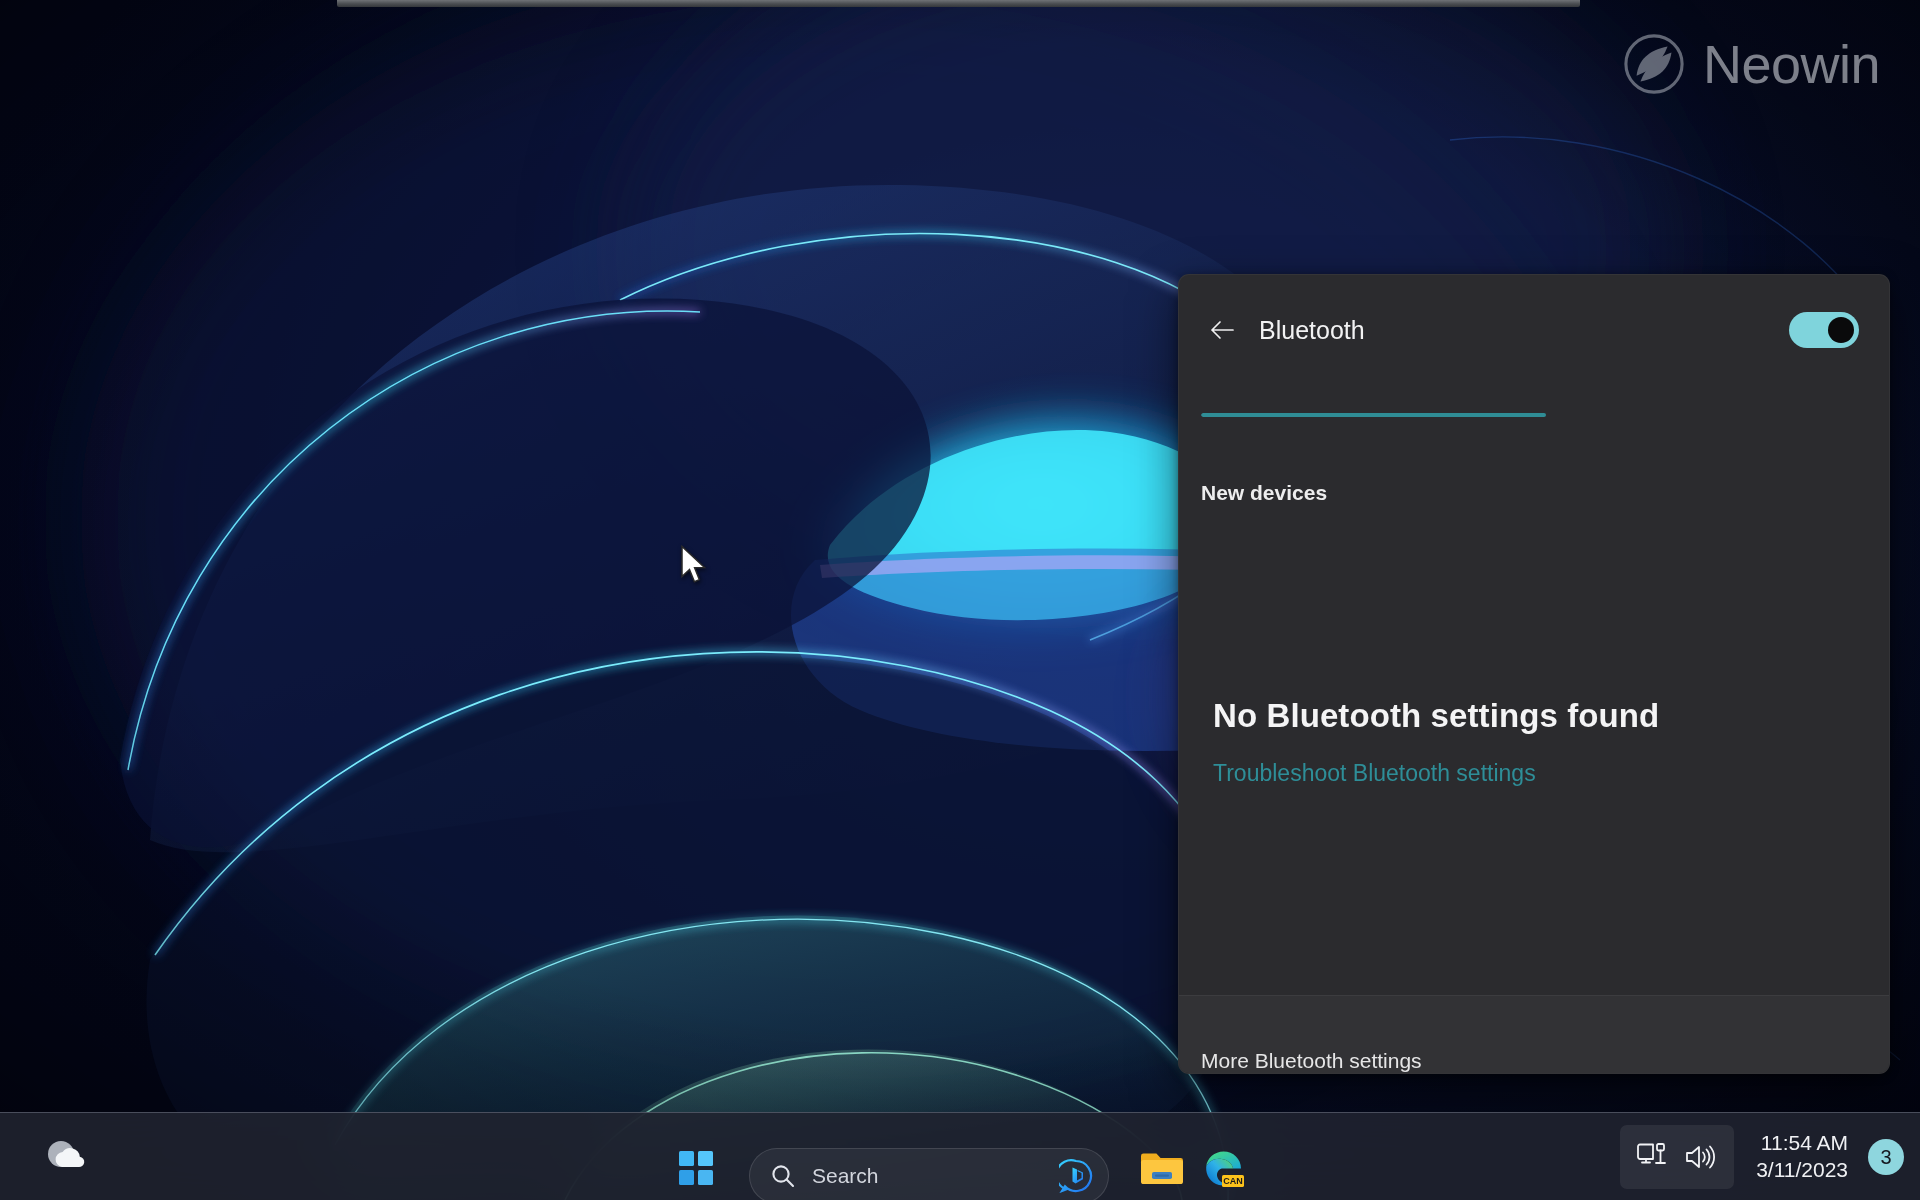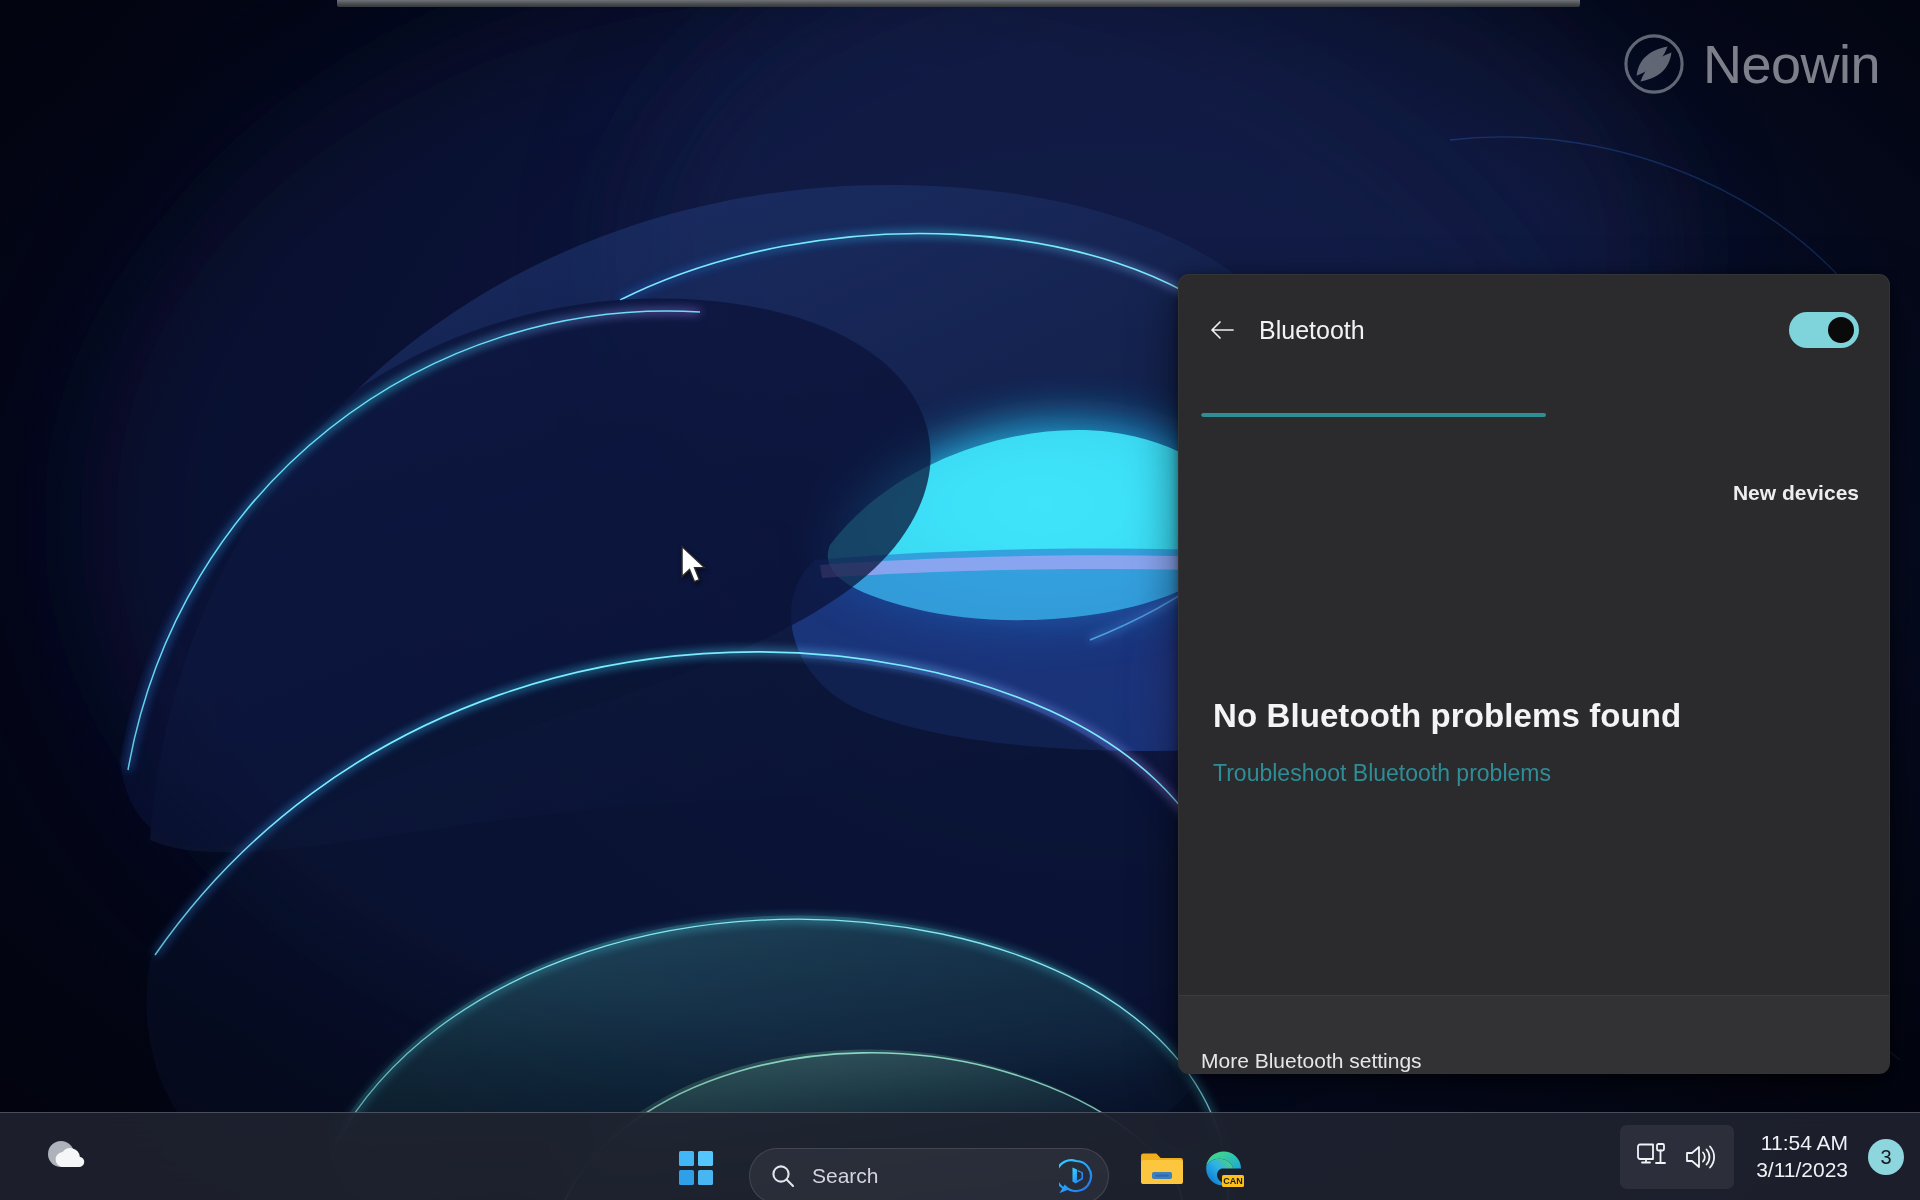--- a/index.html
+++ b/index.html
@@ -64,21 +64,21 @@
     position:absolute; right:5px; top:5px; width:26px; height:26px;
     border-radius:50%; background:#0a0a0b;
   }
 
   .bt-progress-track {
     margin:14px 30px 0 22px; height:4px; border-radius:2px;
     background:transparent; position:relative; overflow:hidden;
   }
   .bt-progress-fill { height:100%; width:52.5%; border-radius:2px; background:#2f8d95; }
 
-  .bt-section-title { color:#ededee; font-size:21px; font-weight:700; padding:24px 30px 0 22px;text-align:right; }
+  .bt-section-title { color:#ededee; font-size:21px; font-weight:700; padding:24px 30px 0 22px; }
 
   .bt-empty-state { flex:1 1 auto; padding:0 30px 0 34px; position:relative; }
   .bt-empty-title {
     position:absolute; top:152px; left:34px;
     color:#f4f4f5; font-size:33px; font-weight:700; letter-spacing:.1px;
   }
   .bt-empty-link {
     position:absolute; top:215px; left:34px;
     color:#2e8e98; font-size:23px; text-decoration:none; cursor:pointer;
   }
@@ -277,22 +277,22 @@
       </button>
     </div>
 
     <div class="bt-progress-track">
       <div class="bt-progress-fill"></div>
     </div>
 
     <div class="bt-section-title">New devices</div>
 
     <div class="bt-empty-state">
-      <div class="bt-empty-title">No Bluetooth problems found</div>
-      <a class="bt-empty-link" href="#">Troubleshoot Bluetooth problems</a>
+      <div class="bt-empty-title">No Bluetooth settings found</div>
+      <a class="bt-empty-link" href="#">Troubleshoot Bluetooth settings</a>
     </div>
 
     <div class="bt-footer">
       <span class="bt-footer-label">More Bluetooth settings</span>
     </div>
   </div>
 
   <svg id="mouse-cursor" viewBox="0 0 20 28">
     <path d="M2 1 L2 21 L7 16.4 L10.3 24.5 L13.6 23.1 L10.4 15.2 L17 15 Z" fill="#ffffff" stroke="#2a2a2a" stroke-width="1"></path>
   </svg>

